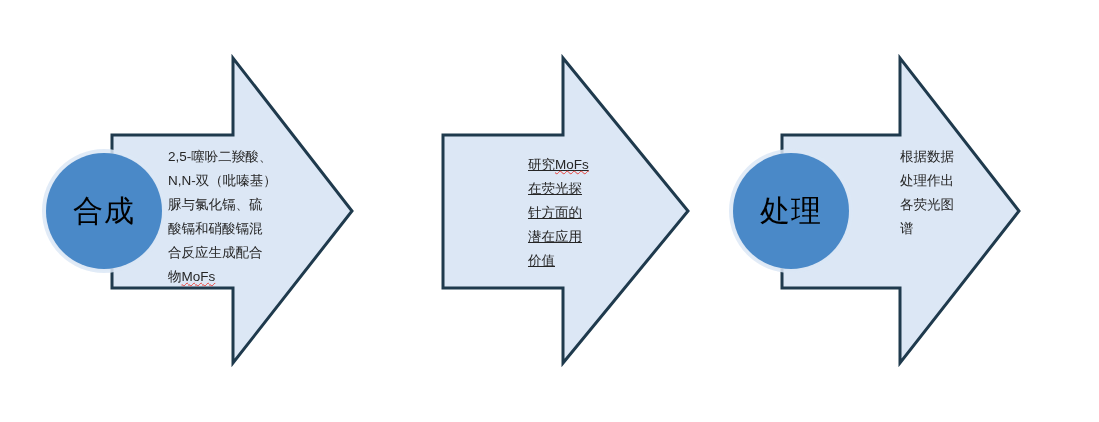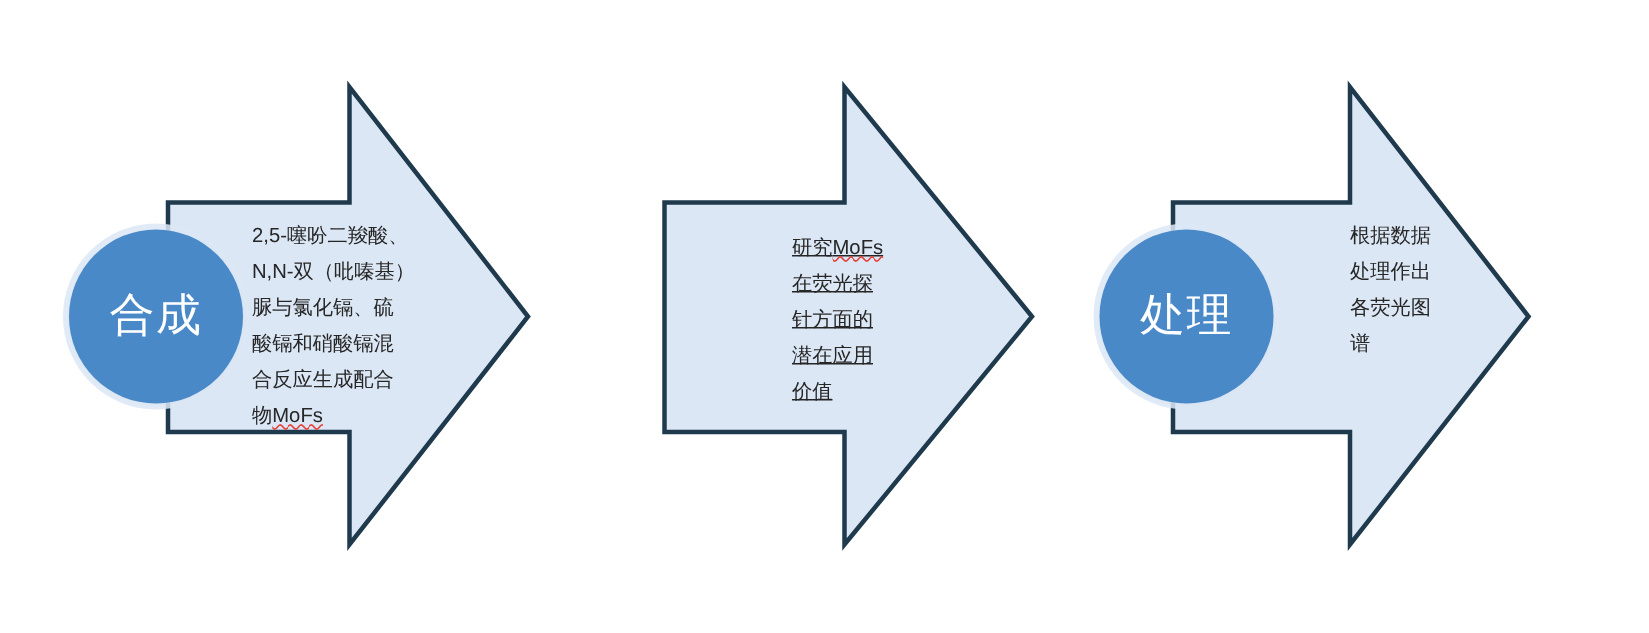--- a/index.html
+++ b/index.html
@@ -43,21 +43,21 @@
     border-radius: 50%;
     background: #4A89C8;
     box-shadow: 0 0 0 4px rgba(220, 232, 246, 0.85),
                 0 1px 3px rgba(120, 150, 180, 0.35);
     display: flex;
     align-items: center;
     justify-content: center;
   }
 
   .stage-circle-label {
-    color: #ffffff;
+    color: #000000;
     font-size: 30px;
     line-height: 1;
     letter-spacing: 1px;
     white-space: nowrap;
     font-weight: 400;
   }
 
   .stage-text {
     position: absolute;
     color: #262626;

